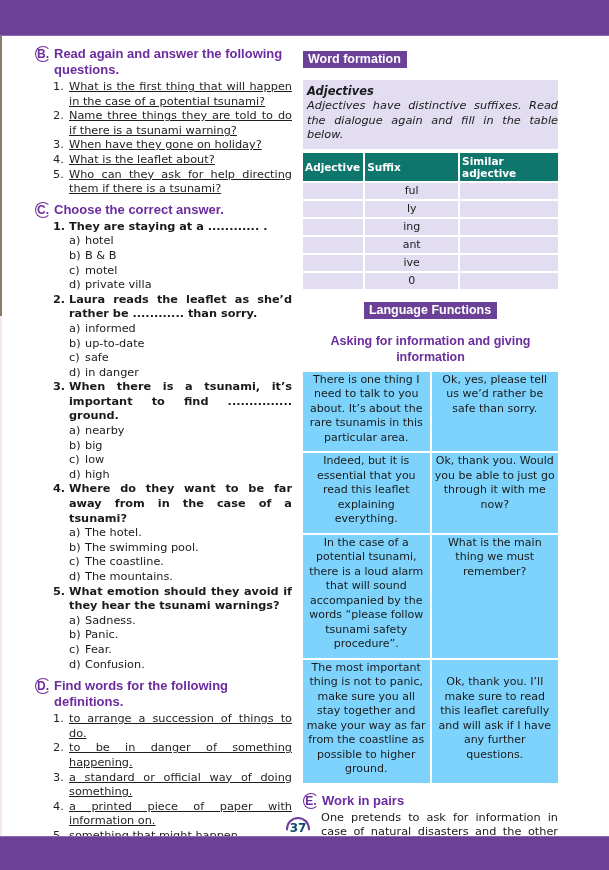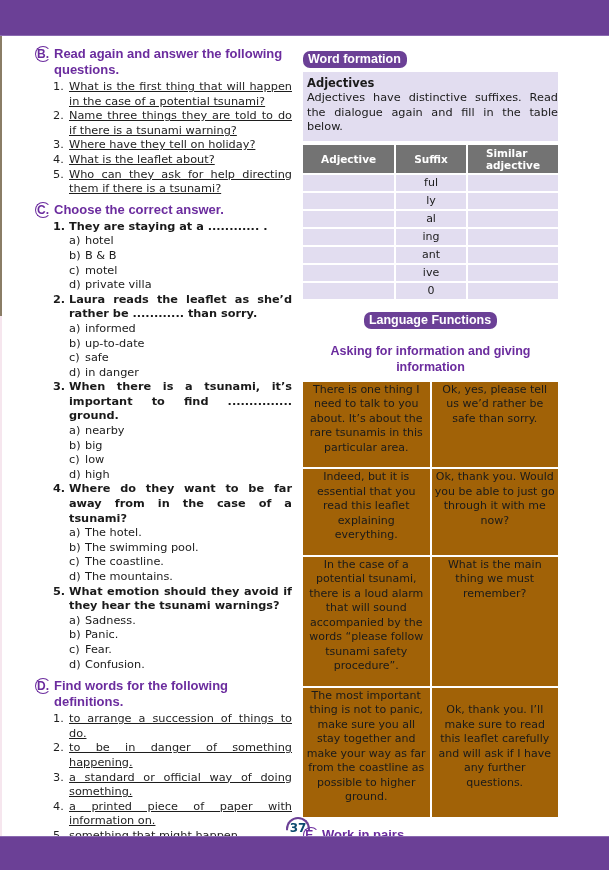--- a/index.html
+++ b/index.html
@@ -27,33 +27,33 @@
 
   .mc { margin:1px 0 0 18px; font-size:11.3px; line-height:14.6px; }
   .mc .q { display:flex; font-weight:bold; text-align:justify; }
   .mc .q .n { flex:0 0 16px; }
   .mc .q .t { flex:1; }
   .mc .opt { display:flex; padding-left:16px; }
   .mc .opt .l { flex:0 0 16px; }
 
   .deflist { margin-top:6px; }
 
-  .tag { display:inline-block; background:#6b4096; color:#fff; font:bold 12.5px "Liberation Sans", sans-serif; padding:1px 6px 1px 5px; line-height:15px;border-radius:7px; }
-  .adj-box { background:#e2ddf0; margin-top:4px; padding:4px 0 6px 4px; }
+  .tag { display:inline-block; background:#6b4096; color:#fff; font:bold 12.5px "Liberation Sans", sans-serif; padding:1px 6px 1px 5px; line-height:15px; }
+  .adj-box { background:#e2ddf0; margin-top:12px; padding:4px 0 6px 4px;font-style:italic; }
   .adj-box .h { font-weight:bold; font-size:11.5px; line-height:15px; }
   .adj-box .p { font-size:11.3px; line-height:14.6px; text-align:justify; }
 
   table.wf { border-collapse:separate; border-spacing:2px; margin-top:2px; margin-left:-2px; width:259px; }
-  table.wf th { background:#737373; color:#fff; font:bold 10.5px "DejaVu Sans", sans-serif; text-align:left; padding:2px 18px; height:13px; }
+  table.wf th { background:#0f766e; color:#fff; font:bold 10.5px "DejaVu Sans", sans-serif; text-align:left; padding:2px 2px; height:13px; }
   table.wf td { background:#e2ddf0; height:16px; font-size:11px; text-align:center; padding:0; }
 
   .lf-tag { margin-top:8px;text-align:center; }
   .lf-sub { color:#6b2c9e; font:bold 12.5px "Liberation Sans", sans-serif; line-height:16px; margin-top:14px; }
   table.dlg { border-collapse:separate; border-spacing:2px; margin-left:-2px; margin-top:5px; width:259px; }
-  table.dlg td { background:#a16207; vertical-align:top; font-size:11px; line-height:14.5px; padding:1px 3px 12px 3px; width:50%; }
+  table.dlg td { background:#7dd3fc; vertical-align:top; font-size:11px; line-height:14.5px; padding:1px 3px 6px 3px; width:50%; }
   table.dlg td.mid { vertical-align:middle;margin-left:10px; }
 
   .secE { margin-top:8px; }
   .secE .p { font-size:11.3px; line-height:14.6px; margin-left:18px; text-align:justify; }
 </style>
 </head>
 <body>
 
 <div class="topbar"></div>
 <div class="leftedge">
@@ -71,21 +71,21 @@
         <li>
           <span class="n">1.</span>
           <span class="t">What is the first thing that will happen in the case of a potential tsunami?</span>
         </li>
         <li>
           <span class="n">2.</span>
           <span class="t">Name three things they are told to do if there is a tsunami warning?</span>
         </li>
         <li>
           <span class="n">3.</span>
-          <span class="t">Where have they tell on holiday?</span>
+          <span class="t">When have they gone on holiday?</span>
         </li>
         <li>
           <span class="n">4.</span>
           <span class="t">What is the leaflet about?</span>
         </li>
         <li>
           <span class="n">5.</span>
           <span class="t">Who can they ask for help directing them if there is a tsunami?</span>
         </li>
       </ol>
@@ -265,25 +265,20 @@
             <td>ful</td>
             <td></td>
           </tr>
           <tr>
             <td></td>
             <td>ly</td>
             <td></td>
           </tr>
           <tr>
             <td></td>
-            <td>al</td>
-            <td></td>
-          </tr>
-          <tr>
-            <td></td>
             <td>ing</td>
             <td></td>
           </tr>
           <tr>
             <td></td>
             <td>ant</td>
             <td></td>
           </tr>
           <tr>
             <td></td>

